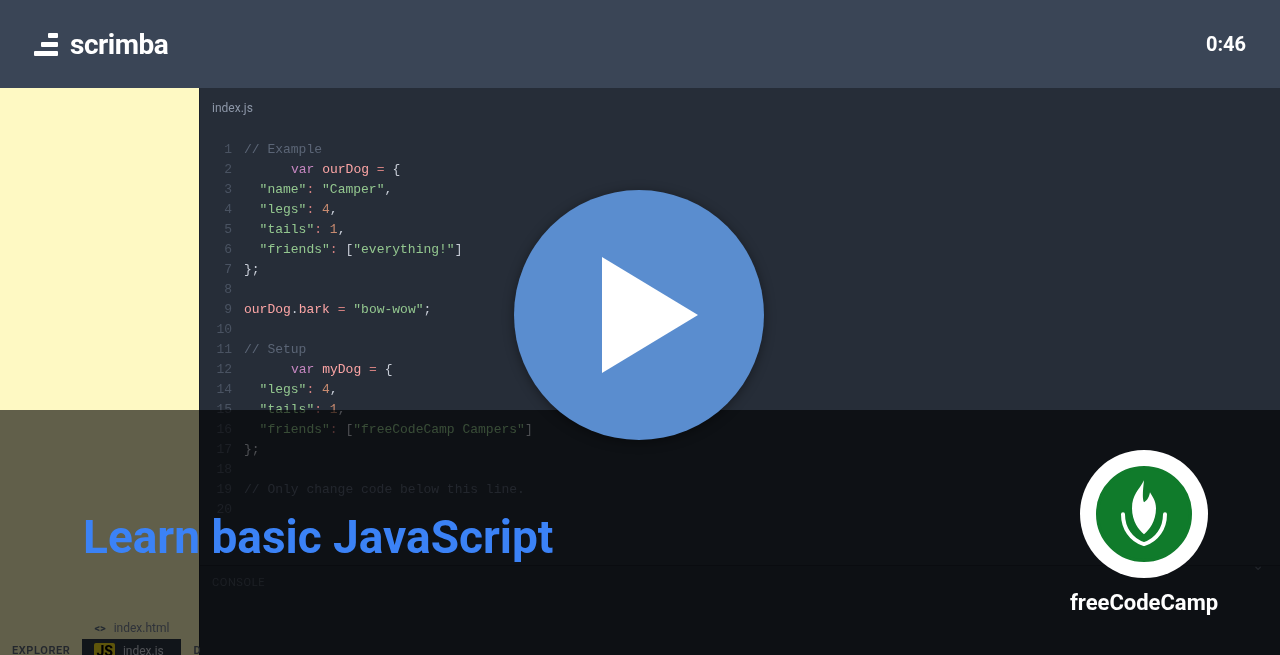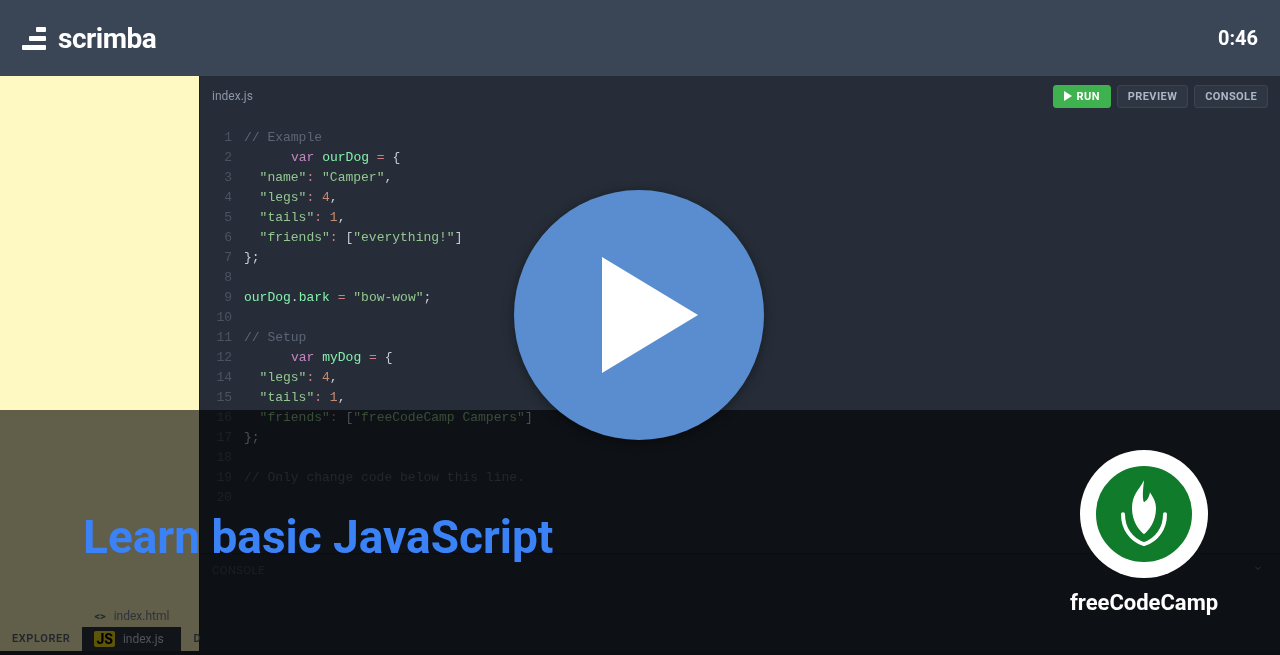--- a/index.html
+++ b/index.html
@@ -7,26 +7,26 @@
     width: 1280px;
     height: 655px;
     overflow: hidden;
     font-family: -apple-system, BlinkMacSystemFont, "Segoe UI", Roboto, Helvetica, Arial, sans-serif;
     background: #1e2530;
     color: #c7ccd6;
   }
 
   
   .topbar {
-    height: 76px;
+    height: 88px;
     background: #3a4556;
     display: flex;
     align-items: center;
     justify-content: space-between;
-    padding: 0 22px;
+    padding: 0 34px;
   }
   .brand {
     display: flex;
     align-items: center;
     gap: 12px;
     color: #ffffff;
   }
   .brand-mark {
     display: flex;
     flex-direction: column;
@@ -167,21 +167,21 @@
   .code-line {
     white-space: pre;
     color: #c7ccd6;
   }
   .tok-comment { color: #5b6576; }
   .tok-keyword { color: #c586c0; margin-left: 47px; }
   .tok-string  { color: #93c78f; }
   .tok-number  { color: #c88b70; }
   .tok-op      { color: #d07f7f; }
   .tok-punc    { color: #c7ccd6; } 
-  .tok-ident   { color: #86efac; margin-top: 28px; }
+  .tok-ident   { color: #fca5a5; margin-top: 28px; }
 
   .console-panel {
     height: 98px;
     border-top: 1px solid #1b212b;
     background: #232a35;
   }
   .console-header {
     font-size: 11px;
     letter-spacing: 0.6px;
     color: #49525f;
@@ -308,32 +308,20 @@
         </div>
       </div>
     <div class="sidebar-section-title">DEPENDENCIES</div>
     <div class="sidebar-spacer"></div>
     <div class="sidebar-footer-strip"></div>
   </div>
 
   <div class="main">
     <div class="editor-header">
       <div class="tab-title">index.js</div>
-      <div class="editor-actions">
-        <div class="btn run">
-          <span class="play-tri"></span>
-          <span>RUN</span>
-        </div>
-        <div class="btn">
-          <span>PREVIEW</span>
-        </div>
-        <div class="btn">
-          <span>CONSOLE</span>
-        </div>
-      </div>
     </div>
 
     <div class="code-area" id="code-area">
         <div class="code-row">
           <div class="gutter">1</div>
           <div class="code-line"><span class="tok-comment">// Example</span></div>
         </div>
         <div class="code-row">
           <div class="gutter">2</div>
           <div class="code-line"><span class="tok-keyword">var</span><span class="tok-punc"> </span><span class="tok-ident">ourDog</span><span class="tok-punc"> </span><span class="tok-op">=</span><span class="tok-punc"> {</span></div>

